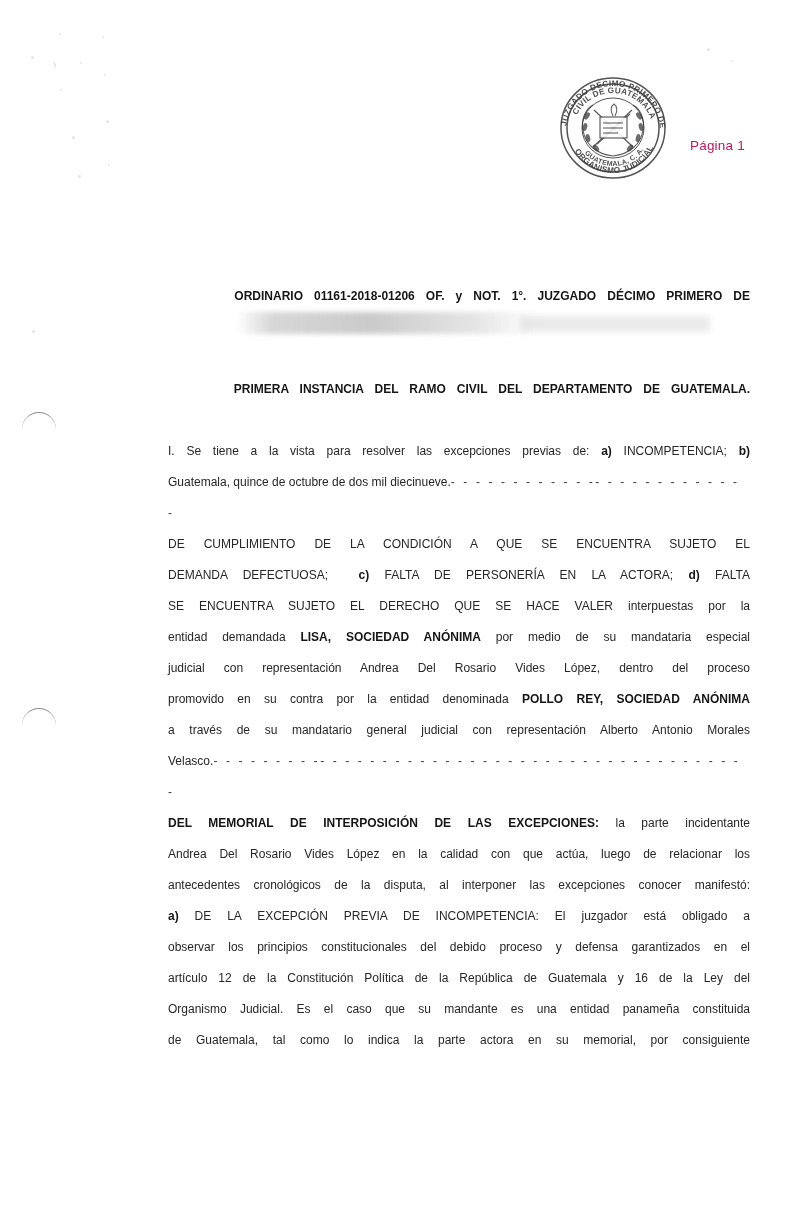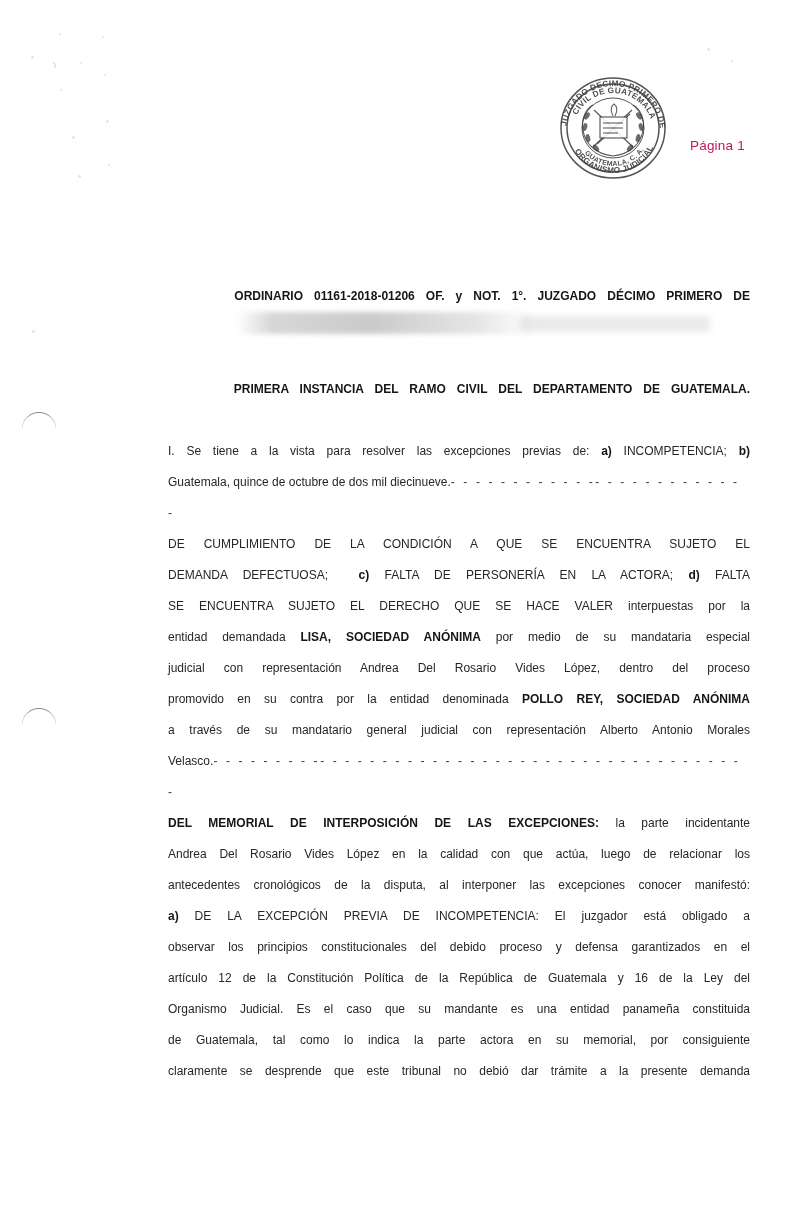--- a/index.html
+++ b/index.html
@@ -236,19 +236,18 @@
 
     <div class="line spread"><span>Andrea Del Rosario Vides López en la calidad con que actúa, luego de relacionar los</span></div>
     <div class="line spread"><span>antecedentes cronológicos de la disputa, al interponer las excepciones conocer manifestó:</span></div>
 
     <div class="line spread"><span class="b">a)</span><span> DE LA EXCEPCIÓN PREVIA DE INCOMPETENCIA: El juzgador está obligado a</span></div>
 
     <div class="line spread"><span>observar los principios constitucionales del debido proceso y defensa garantizados en el</span></div>
     <div class="line spread"><span>artículo 12 de la Constitución Política de la República de Guatemala y 16 de la Ley del</span></div>
     <div class="line spread"><span>Organismo Judicial. Es el caso que su mandante es una entidad panameña constituida</span></div>
     <div class="line spread"><span>de Guatemala, tal como lo indica la parte actora en su memorial, por consiguiente</span></div>
-    <div class="line spread"><span>claramente se desprende que este tribunal no debió dar trámite a la presente demanda</span></div>
   </div>
 
   <div class="smudge"></div>
   <div class="smudge2"></div>
 
 </div>
 
 </body></html>

